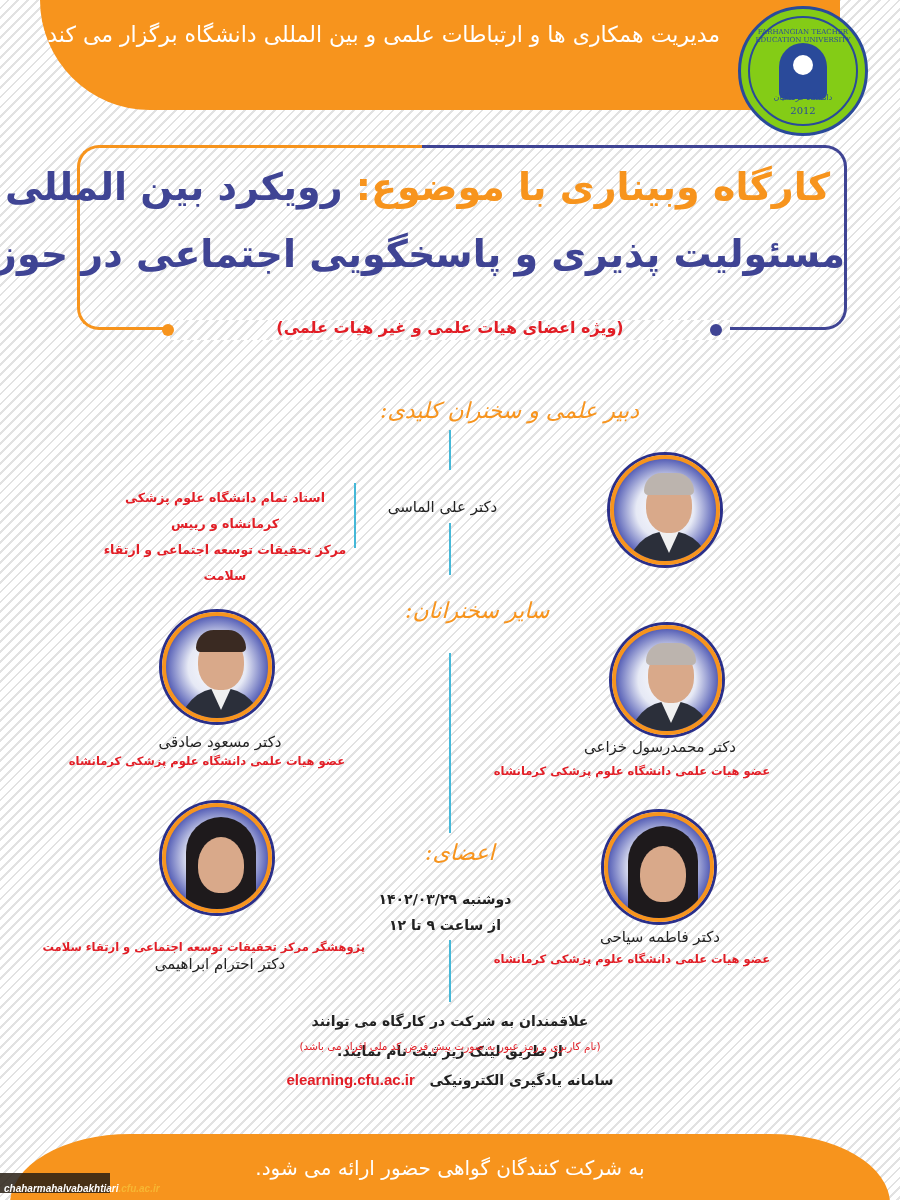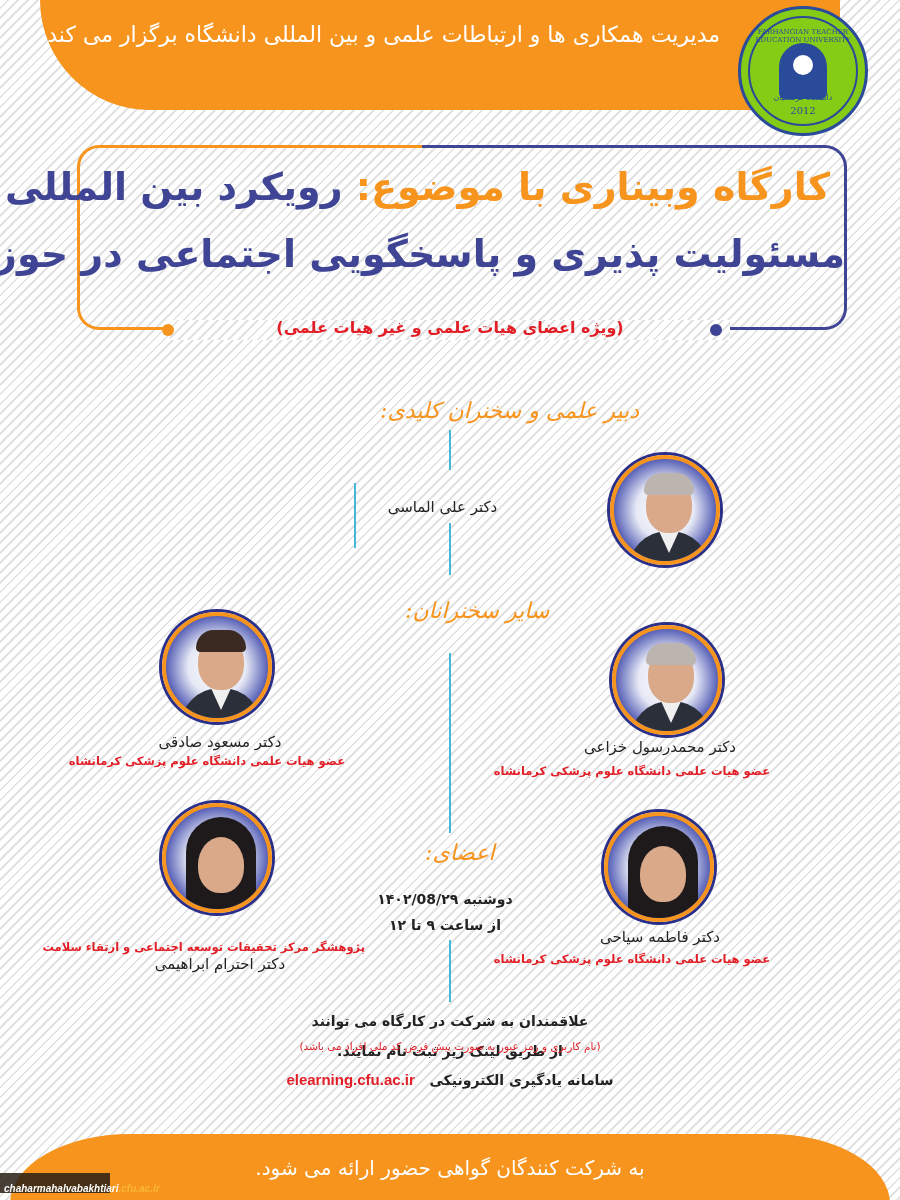--- a/index.html
+++ b/index.html
@@ -193,20 +193,22 @@
 <div class="vline" style="top:483px; left:354px; height:65px;"></div>
 
 <div class="avatar" style="top:455px; left:610px;">
   <div class="body"></div>
     <div class="collar"></div>
     <div class="face"></div>
     <div class="hair grey"></div>
 </div>
 <div class="key-name">دکتر علی الماسی</div>
 <div class="key-role">
+  <div>استاد تمام دانشگاه علوم پزشکی کرمانشاه و رییس</div>
+  <div>مرکز تحقیقات توسعه اجتماعی و ارتقاء سلامت</div>
 </div>
 
 <div class="section-head" style="top:598px; left:405px;">سایر سخنرانان:</div>
 <div class="vline" style="top:653px; left:449px; height:180px;"></div>
 
 <div class="avatar" style="top:625px; left:612px;">
   <div class="body"></div>
     <div class="collar"></div>
     <div class="face"></div>
     <div class="hair grey"></div>
@@ -217,21 +219,21 @@
 <div class="avatar" style="top:612px; left:162px;">
   <div class="body"></div>
     <div class="collar"></div>
     <div class="face"></div>
     <div class="hair"></div>
 </div>
 <div class="name" style="top:733px; left:120px; width:200px;">دکتر مسعود صادقی</div>
 <div class="role" style="top:754px; left:95px; width:250px;">عضو هیات علمی دانشگاه علوم پزشکی کرمانشاه</div>
 
 <div class="section-head" style="top:840px; left:425px;">اعضای:</div>
-<div class="date-line" style="top:891px;">دوشنبه ۱۴۰۲/08/۲۹</div>
+<div class="date-line" style="top:891px;">دوشنبه ۱۴۰۲/۰۳/۲۹</div>
 <div class="date-line" style="top:917px;">از ساعت ۹ تا ۱۲</div>
 <div class="vline" style="top:940px; left:449px; height:62px;"></div>
 
 <div class="avatar" style="top:812px; left:604px;">
   <div class="hijab"></div>
     <div class="face" style="top:30px;"></div>
 </div>
 <div class="name" style="top:928px; left:560px; width:200px;">دکتر فاطمه سیاحی</div>
 <div class="role" style="top:952px; left:520px; width:250px;">عضو هیات علمی دانشگاه علوم پزشکی کرمانشاه</div>
 

